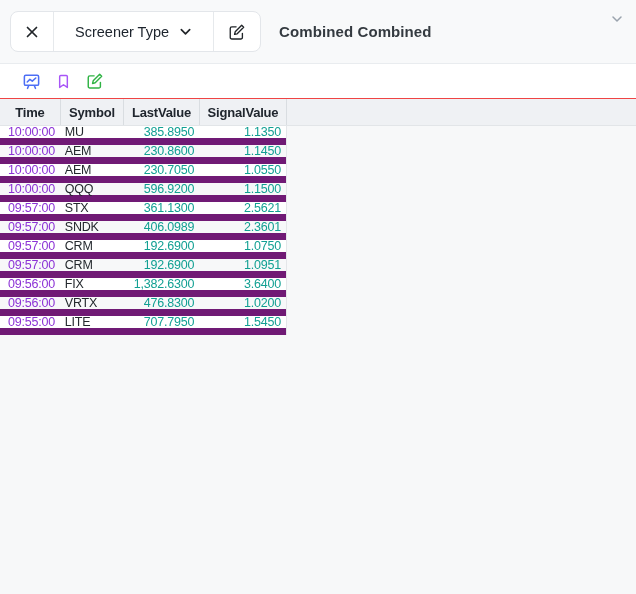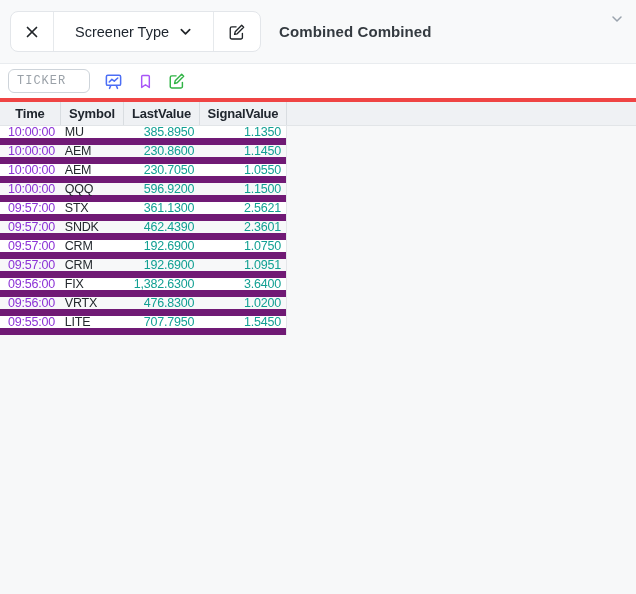--- a/index.html
+++ b/index.html
@@ -92,21 +92,21 @@
     padding:0;
   }
   .tool-icon-btn:first-of-type { margin-left:13px; }
 
   
   .grid { width:100%; }
   .thead {
     display:flex;
     height:28px;
     background:#eff1f4;
-    border-top:4px solid #ef4444;
+    border-top:1px solid #ef4444;
     border-bottom:1px solid #e2e5e8;
   }
   .th {
     display:flex; align-items:center; justify-content:center;
     font-size:13px; font-weight:bold; color:#20262e;
     border-right:1px solid #d9dde1;
     cursor:pointer;
     letter-spacing:-0.2px;
   }
   .col-time { width:61px; }
@@ -161,21 +161,20 @@
       <div class="title">Combined Combined</div>
     </div>
     <button class="collapse-btn">
       <svg width="14" height="14" viewBox="0 0 14 14" fill="none" stroke="currentColor" stroke-width="1.5" stroke-linecap="round" stroke-linejoin="round">
         <polyline points="3,5 7,9 11,5"></polyline>
       </svg>
     </button>
   </header>
 
   <div class="toolbar">
-    <input class="ticker-input" type="text" placeholder="TICKER" style="">
     <button class="tool-icon-btn">
       <svg width="19" height="19" viewBox="0 0 20 20" fill="none" stroke="#4C6EF5" stroke-width="1.6" stroke-linecap="round" stroke-linejoin="round">
         <rect x="2.5" y="3.5" width="15" height="10.5" rx="1.5"></rect>
         <polyline points="5.5,10.5 8.3,7.8 10.8,9.6 14.5,6.3"></polyline>
         <line x1="7" y1="14.5" x2="5.8" y2="17.2"></line>
         <line x1="13" y1="14.5" x2="14.2" y2="17.2"></line>
       </svg>
     </button>
     <button class="tool-icon-btn">
       <svg width="17" height="17" viewBox="0 0 20 20" fill="none" stroke="#A855F7" stroke-width="1.7" stroke-linecap="round" stroke-linejoin="round">
@@ -230,21 +229,21 @@
   <div class="tr">
     <div class="td time">09:57:00</div>
     <div class="td symbol">STX</div>
     <div class="td last">361.1300</div>
     <div class="td signal">2.5621</div>
   </div>
 
   <div class="tr">
     <div class="td time">09:57:00</div>
     <div class="td symbol">SNDK</div>
-    <div class="td last">462.4390</div>
+    <div class="td last">406.0989</div>
     <div class="td signal">2.3601</div>
   </div>
 
   <div class="tr">
     <div class="td time">09:57:00</div>
     <div class="td symbol">CRM</div>
     <div class="td last">192.6900</div>
     <div class="td signal">1.0750</div>
   </div>
 

